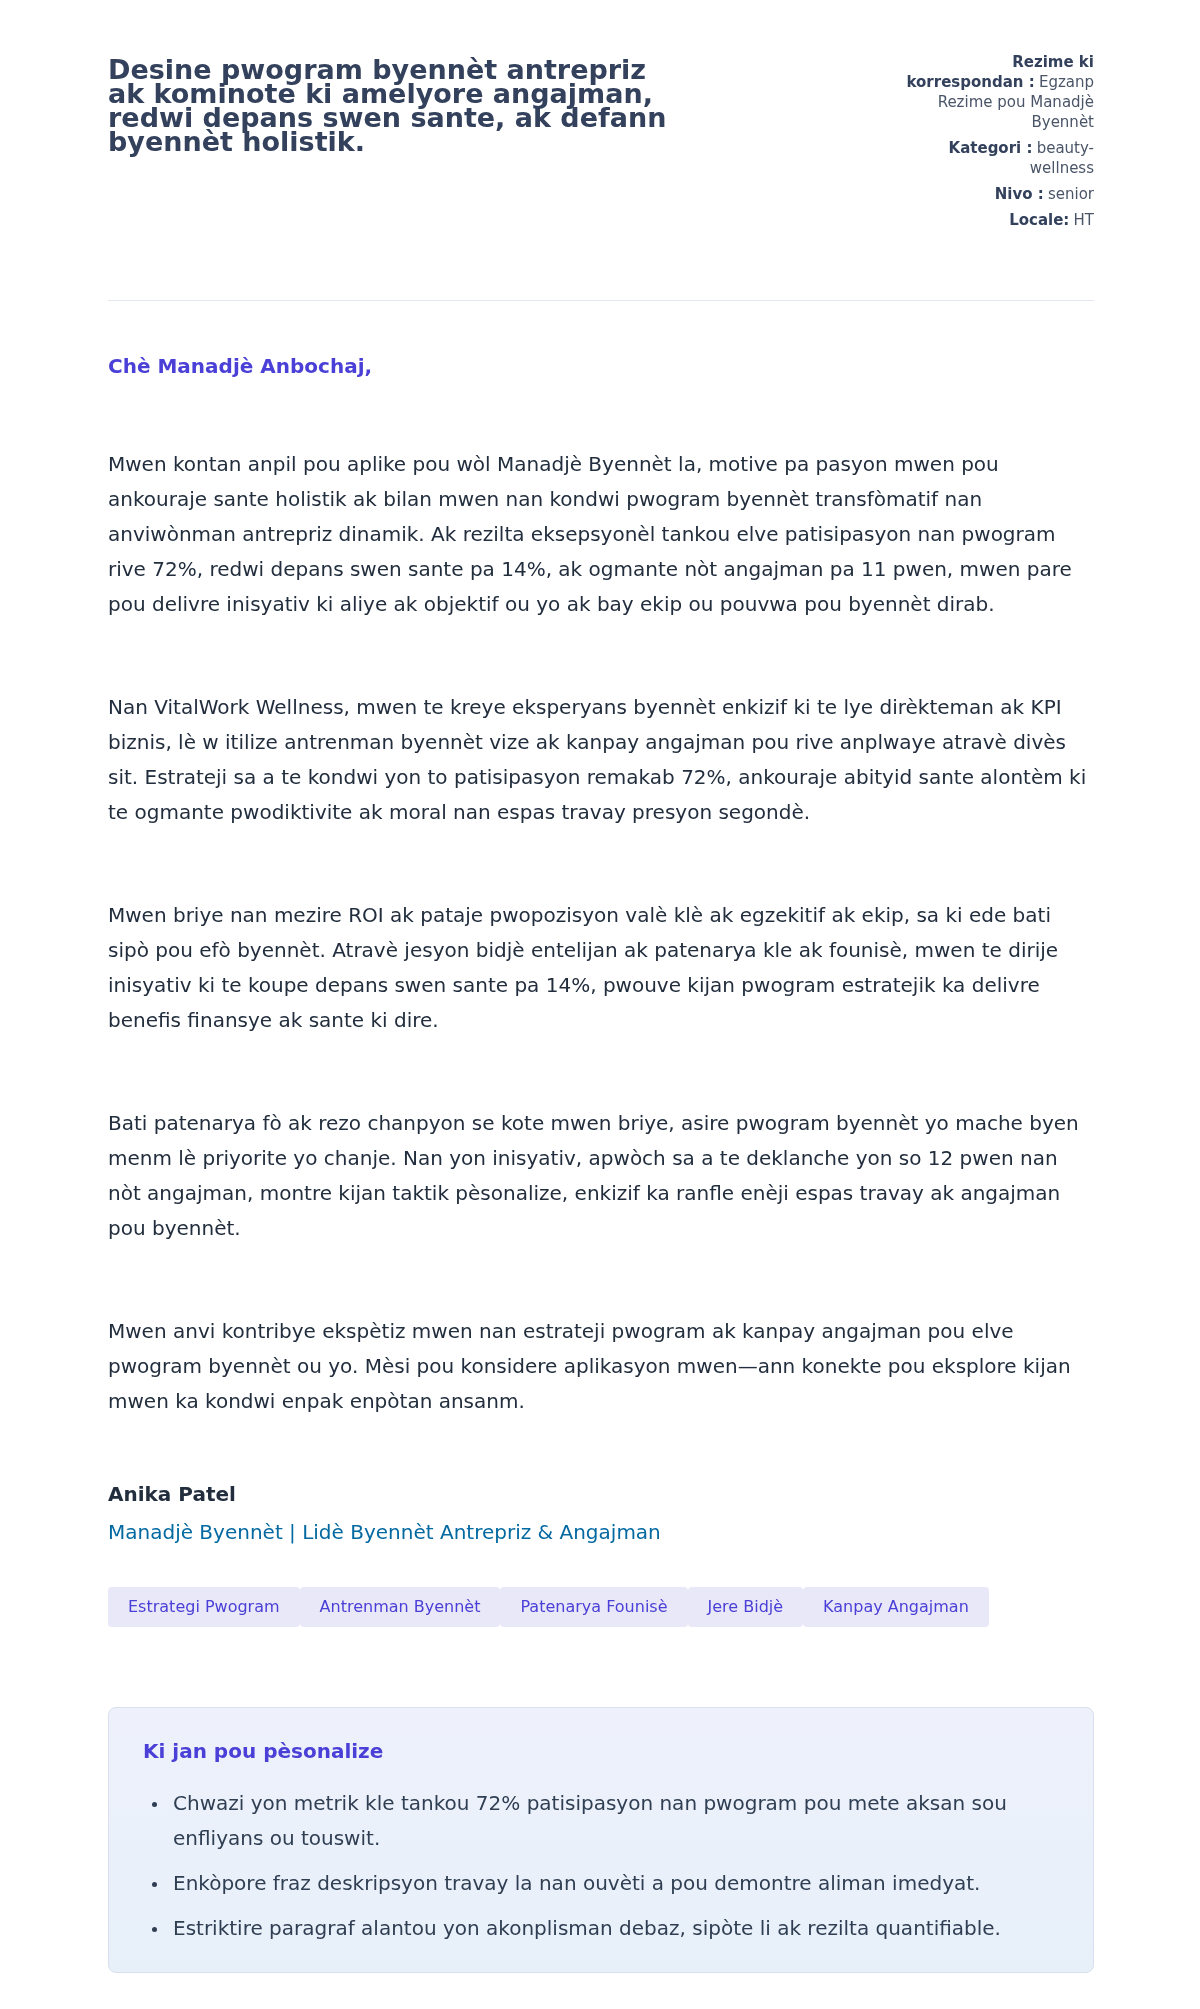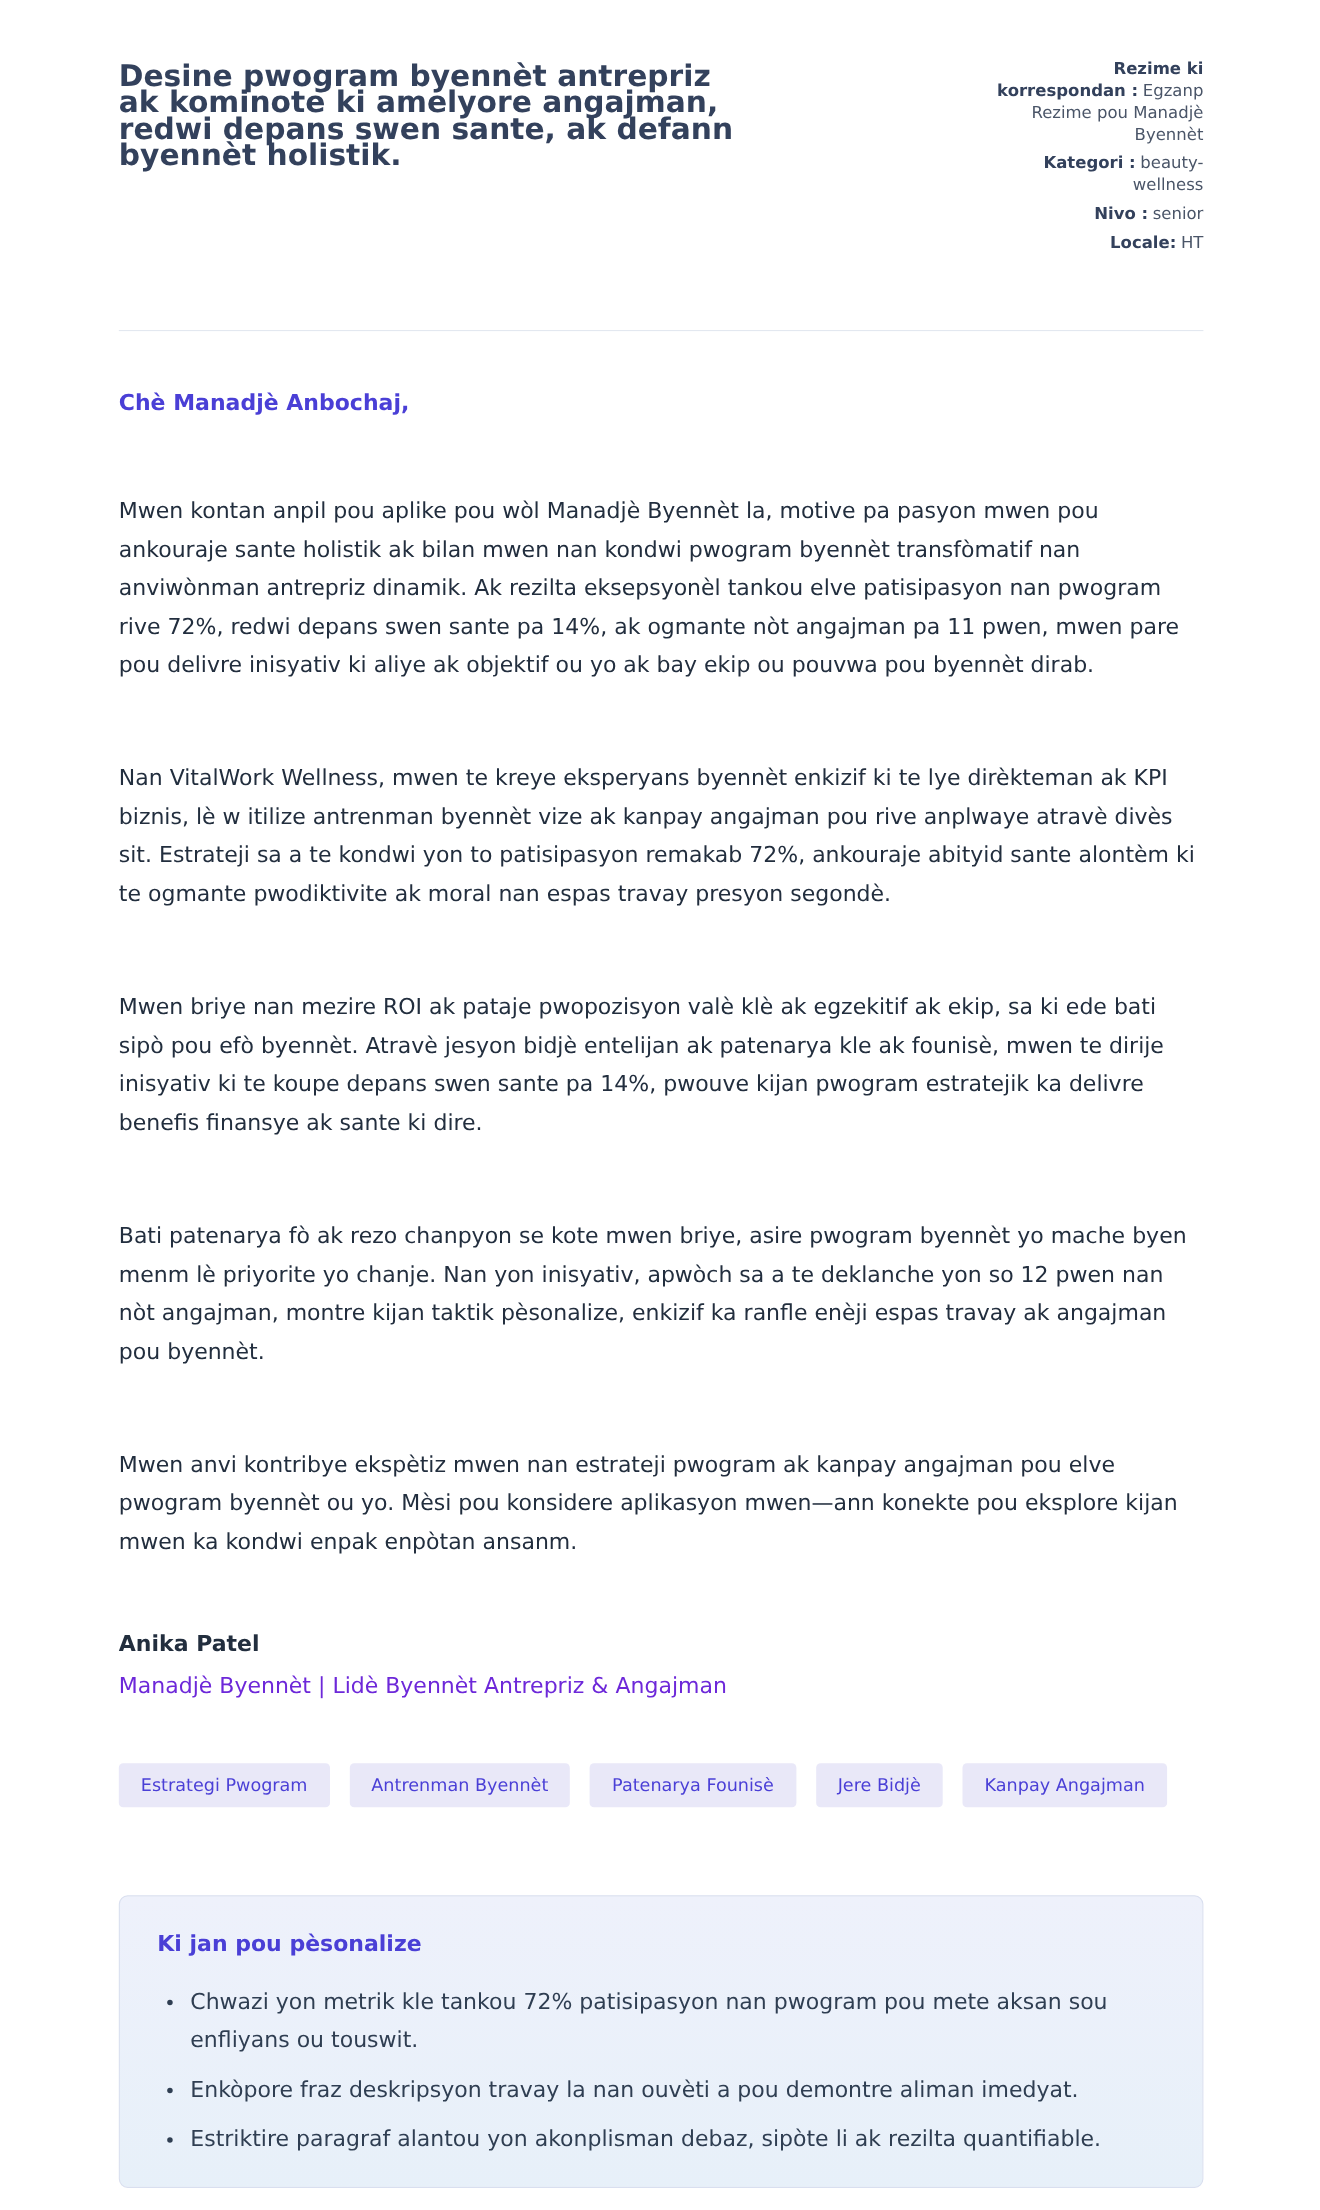--- a/index.html
+++ b/index.html
@@ -64,25 +64,25 @@
     margin: 62px 0 0;
     font-size: 20px;
     line-height: 26px;
     font-weight: 700;
     color: #222e3e;
   }
   .signature-role {
     margin: 10px 0 0;
     font-size: 20px;
     line-height: 30px;
-    color: #6d28d9;
+    color: #0369a1;
   }
 
   
-  .tags { margin-top: 56px; display: flex; flex-wrap: wrap; gap: 18px; }
+  .tags { margin-top: 40px; display: flex; flex-wrap: wrap; gap: 0; }
   .tag-chip {
     display: inline-block;
     padding: 9px 20px;
     background: #e9e8f8;
     color: #4a3fd6;
     font-size: 16px;
     line-height: 22px;
     border-radius: 4px;
     white-space: nowrap;
   }

